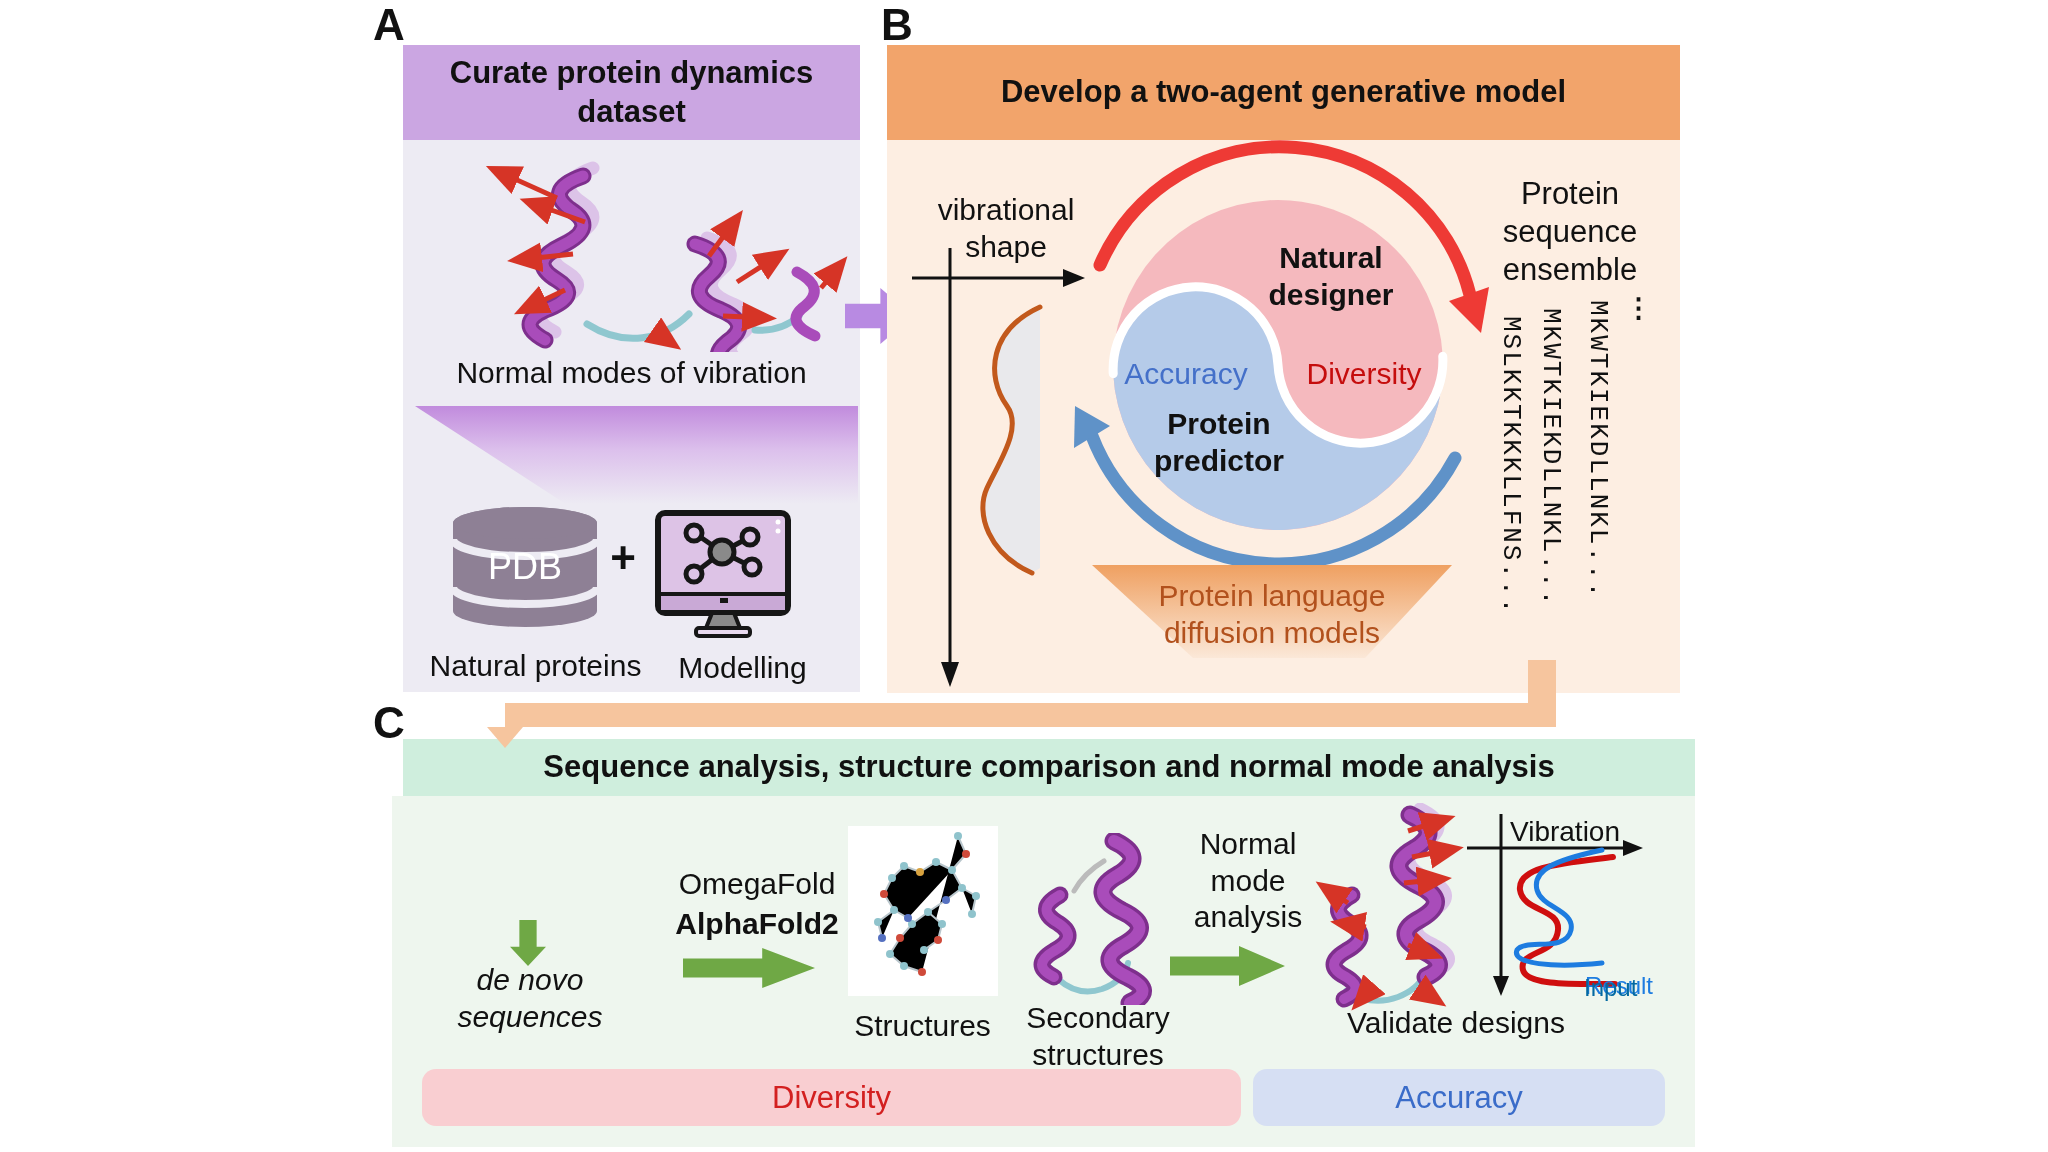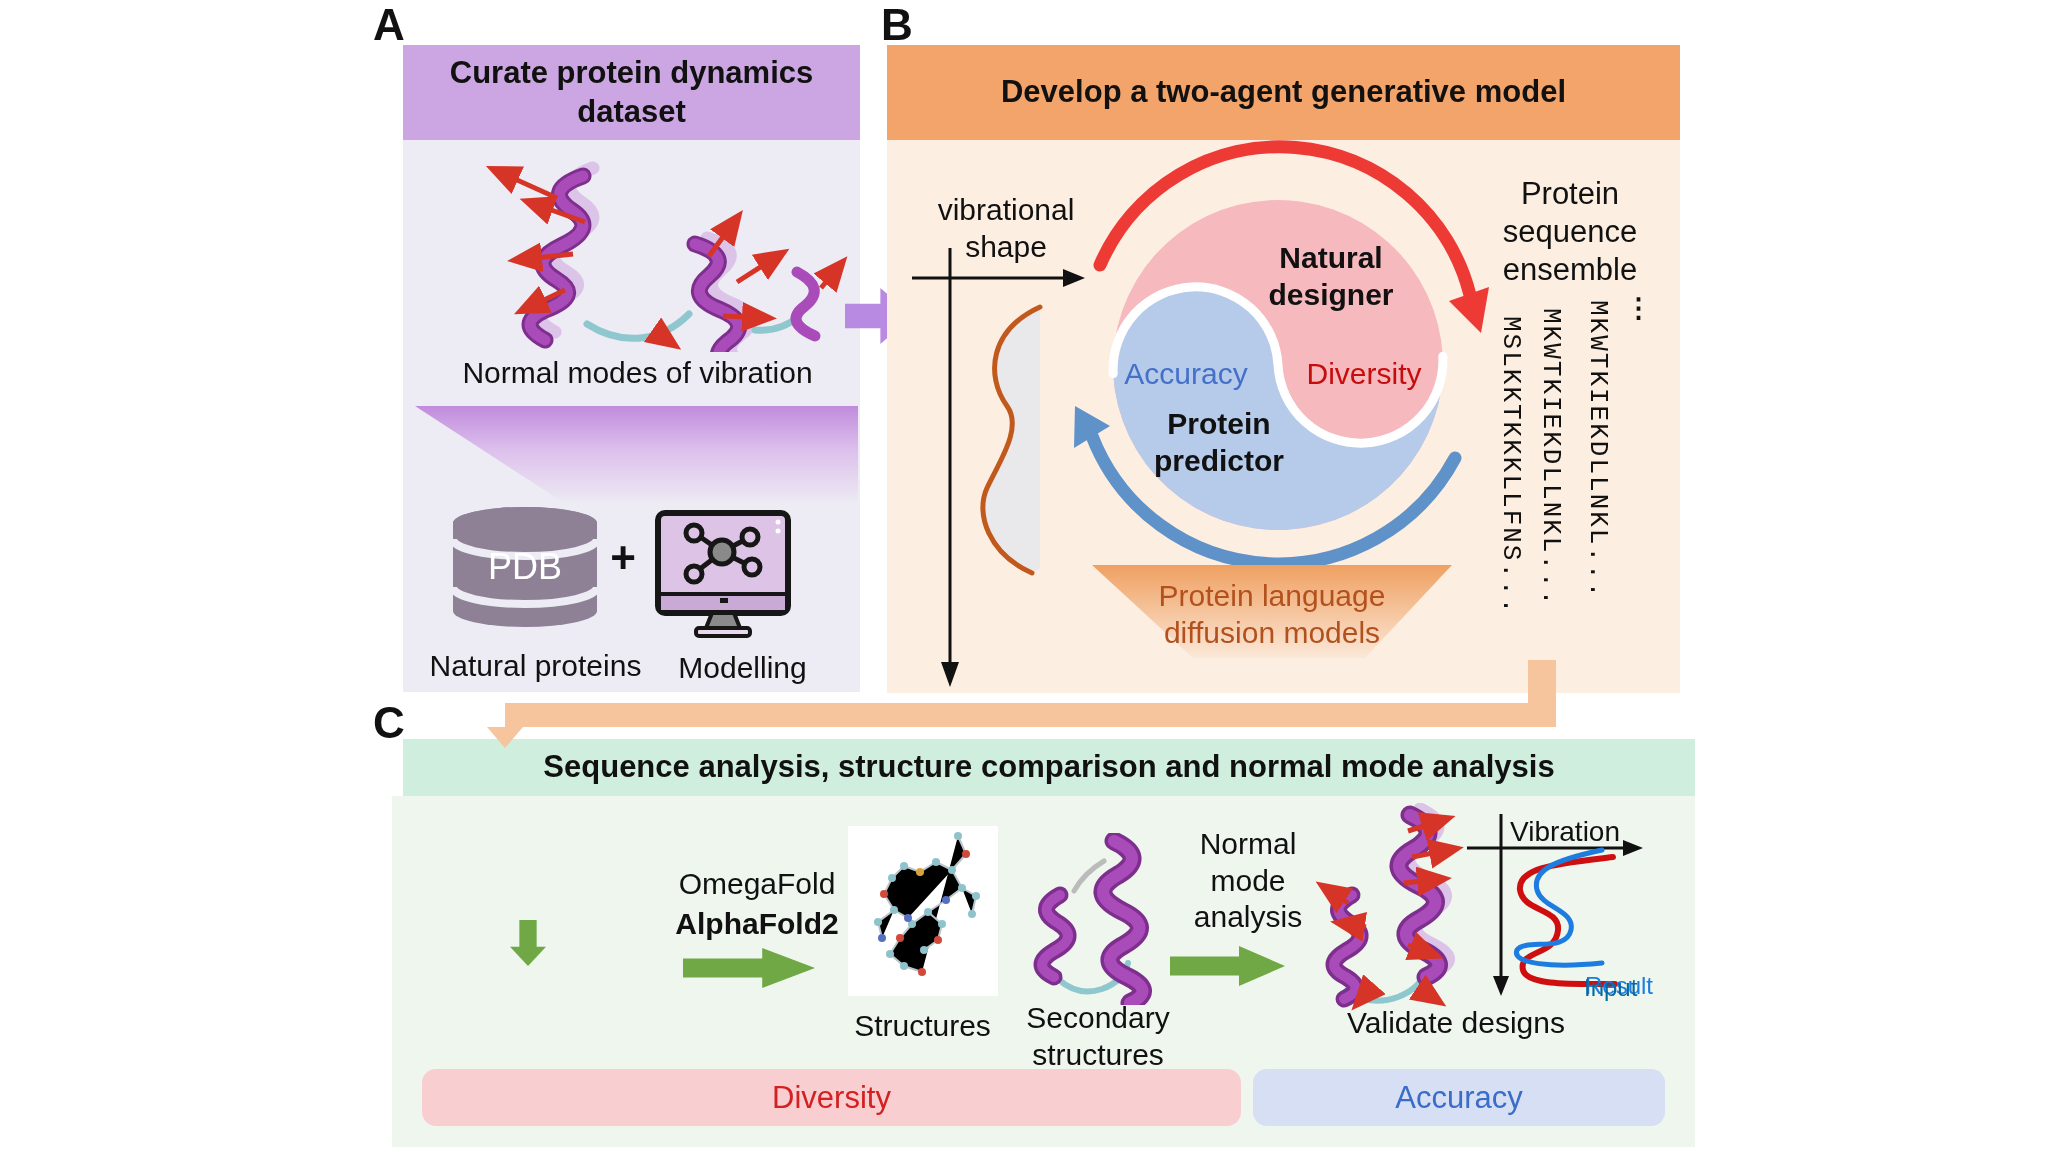--- a/index.html
+++ b/index.html
@@ -47,21 +47,21 @@
       <line x1="148" y1="102" x2="92" y2="108" marker-end="url(#raA)"></line>
       <line x1="140" y1="138" x2="98" y2="158" marker-end="url(#raA)"></line>
       <line x1="284" y1="104" x2="312" y2="66" marker-end="url(#raA)"></line>
       <line x1="312" y1="130" x2="356" y2="102" marker-end="url(#raA)"></line>
       <line x1="298" y1="164" x2="342" y2="166" marker-end="url(#raA)"></line>
       <line x1="228" y1="178" x2="248" y2="192" marker-end="url(#raA)"></line>
       <line x1="396" y1="136" x2="416" y2="112" marker-end="url(#raA)"></line>
     </g>
   </svg>
 
-  <div class="abs cap" style="left:403px;top:355px;width:457px;padding-left:6px;">Normal modes of vibration</div>
+  <div class="abs cap" style="left:403px;top:355px;width:457px;">Normal modes of vibration</div>
 
   <div class="abs" style="left:415px;top:406px;width:443px;height:98px;
        clip-path:polygon(0 0,100% 0,100% 100%,34% 100%);
        background:linear-gradient(180deg,#c18bdd 0%,#dcc0ec 45%,rgba(246,240,250,0) 100%);"></div>
 
   <svg class="abs" style="left:450px;top:505px;" width="150" height="122" viewBox="0 0 150 122">
     <path d="M3,18 a72,16 0 0 1 144,0 l0,88 a72,16 0 0 1 -144,0 z" fill="#8e8095"></path>
     <ellipse cx="75" cy="18" rx="72" ry="16" fill="#8e8095"></ellipse>
     <path d="M3,34 a72,17 0 0 0 144,0" fill="none" stroke="#edebf3" stroke-width="8"></path>
     <path d="M3,82 a72,17 0 0 0 144,0" fill="none" stroke="#edebf3" stroke-width="8"></path>
@@ -149,20 +149,21 @@
   <div class="abs" style="left:392px;top:796px;width:1303px;height:351px;background:#eef6ee;"></div>
   <div class="abs hdr" style="left:403px;top:739px;width:1292px;height:57px;background:#cfeedd;">Sequence analysis, structure comparison and normal mode analysis</div>
 
   <div class="abs" style="left:1528px;top:660px;width:28px;height:47px;background:#f6c59e;"></div>
   <div class="abs" style="left:505px;top:703px;width:1051px;height:24px;background:#f6c59e;"></div>
   <div class="abs" style="left:487px;top:727px;width:36px;height:21px;background:#f6c59e;
        clip-path:polygon(0 0,100% 0,50% 100%);"></div>
 
 
   <div class="abs arrow-down" style="left:510px;top:920px;width:36px;height:46px;background:#6fa845;"></div>
+  <div class="abs cap" style="left:420px;top:962px;width:220px;font-style:italic;">de novo sequences</div>
 
   <div class="abs cap" style="left:667px;top:866px;width:180px;">OmegaFold</div>
   <div class="abs cap" style="left:667px;top:906px;width:180px;font-weight:bold;">AlphaFold2</div>
   <div class="abs arrow-right" style="left:683px;top:948px;width:132px;height:40px;background:#6fa845;"></div>
 
   <div class="abs" style="left:848px;top:826px;width:150px;height:170px;background:#fff;">
     <svg width="150" height="170" viewBox="0 0 150 170">
       <g stroke="#b9c6cc" stroke-width="2">
         <path d="M110,10 L118,28 L104,44 L114,62 L98,74 L80,86 L64,98 L52,112 L42,128 L56,140 L74,146"></path>
         <path d="M104,44 L88,36 L72,46 L56,40 L44,52 L36,68 L46,84 L60,92"></path>

